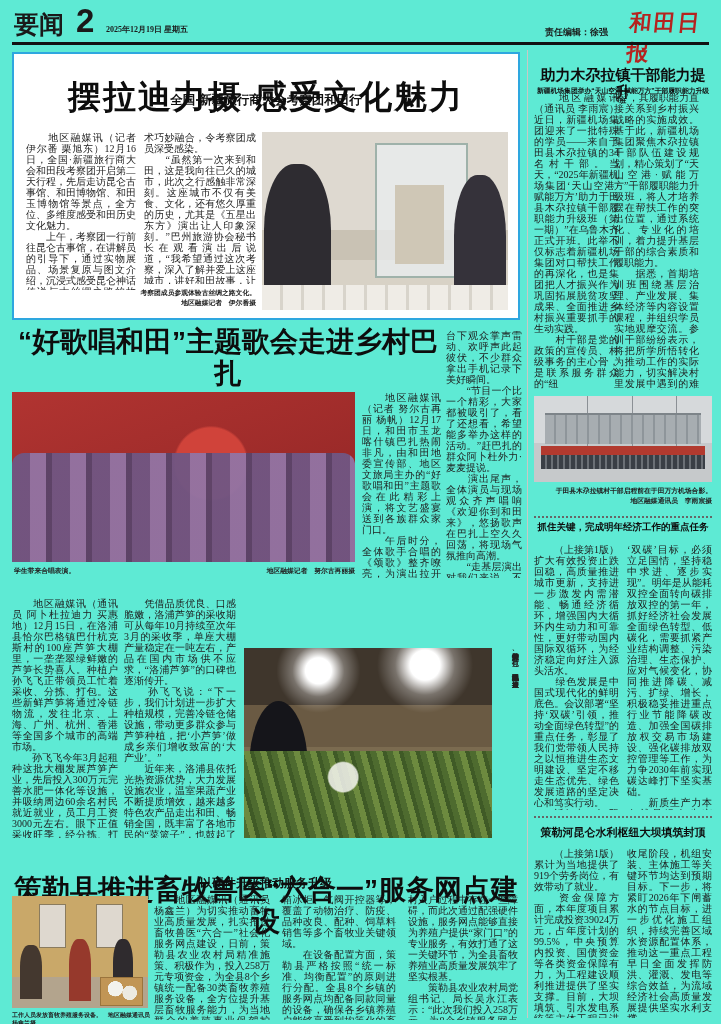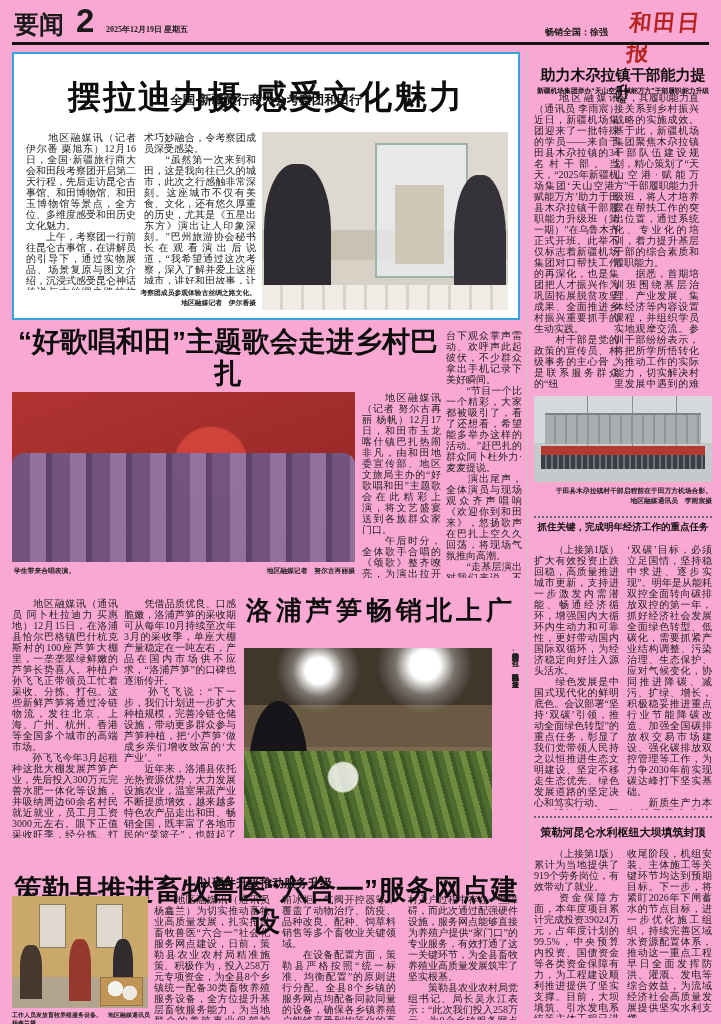--- a/index.html
+++ b/index.html
@@ -1,16 +1,16 @@
 <!DOCTYPE html>
 <html><head>
 <meta charset="utf-8">
 <style>
   html,body{margin:0;padding:0;background:#e9e7e2;}
-  #page{position:relative;width:721px;height:1024px;background:#f9a8d4;margin:0 auto;overflow:hidden;
+  #page{position:relative;width:721px;height:1024px;background:#5eead4;margin:0 auto;overflow:hidden;
         font-family:"Liberation Serif","DejaVu Serif",serif;color:#1a1a1a;}
   .abs{position:absolute;}
   .col{position:absolute;font-size:10px;line-height:11px;text-align:justify;white-space:pre-line;
        overflow:hidden;color:#1c1c1c;}
   .hl{position:absolute;font-family:"Liberation Sans","DejaVu Sans",sans-serif;font-weight:900;
       color:#0d0d0d;text-align:center;line-height:1.15;}
   .kicker{position:absolute;font-family:"Liberation Sans","DejaVu Sans",sans-serif;font-weight:700;
       text-align:center;color:#111;margin-top:32px;}
   .cap{position:absolute;font-size:6.8px;line-height:9.5px;font-weight:700;color:#222;white-space:pre-line;}
   .dotted{position:absolute;border-top:2px dotted #666;height:0;}
@@ -60,21 +60,21 @@
   .vcap{position:absolute;writing-mode:vertical-rl;font-size:6.8px;line-height:10px;font-weight:700;color:#222;}
 </style>
 </head>
 <body>
 
 <div id="page">
 
   <div class="abs" style="left:14px;top:8px;font-size:25px;font-weight:900;font-family:'Liberation Sans',sans-serif;">要闻</div>
   <div class="abs" style="left:76px;top:2px;font-size:33px;font-weight:900;font-family:'Liberation Sans',sans-serif;">2</div>
   <div class="abs" style="left:106px;top:24px;font-size:8px;font-weight:700;">2025年12月19日 星期五</div>
-  <div class="abs" style="left:545px;top:26px;font-size:9px;font-weight:700;">畅销全国：徐强</div>
+  <div class="abs" style="left:545px;top:26px;font-size:9px;font-weight:700;">责任编辑：徐强</div>
   <div class="abs" id="masthead" style="left:628px;top:8px;font-size:22px;">和田日报</div>
   <div class="abs" style="left:12px;top:42px;width:697px;height:3px;background:#121212;"></div>
   <div class="abs" style="left:527px;top:50px;width:1px;height:968px;background:#c9c9c4;"></div>
 
   <div id="feature-frame">
     <div class="kicker" style="left:0;top:6px;width:100%;font-size:12.5px;">全国·新疆旅行商大会考察团和田行</div>
     <div class="hl" style="left:0;top:24px;width:100%;font-size:33px;letter-spacing:2px;">摆拉迪力摄 感受文化魅力</div>
     <div class="col" style="left:12px;top:78px;width:110px;height:158px;">　　地区融媒讯（记者 伊尔番 栗旭东）12月16日，全国·新疆旅行商大会和田段考察团开启第二天行程，先后走访昆仑古事馆、和田博物馆、和田玉博物馆等景点，全方位、多维度感受和田历史文化魅力。
 　　上午，考察团一行前往昆仑古事馆，在讲解员的引导下，通过实物展品、场景复原与图文介绍，沉浸式感受昆仑神话传说与古丝绸之路的故事。走进和田博物馆，通过馆内珍贵的文物藏品，系统了解和田从远古到近现代的发展脉络。在和田玉博物馆，一件件温润通透的珍贵玉器令人目不暇接，考察团成员不时驻足观赏、交流探讨。
 　　下午，考察团前往和田地区影剧院，观看舞剧《五星出东方》演出，精湛的舞蹈编排、震撼的舞台效果，将历史与艺</div>
@@ -106,21 +106,20 @@
 　　“节目一个比一个精彩，大家都被吸引了，看了还想看，希望能多举办这样的活动。”赶巴扎的群众阿卜杜外力·麦麦提说。
 　　演出尾声，全体演员与现场观众齐声唱响《欢迎你到和田来》，悠扬歌声在巴扎上空久久回荡，将现场气氛推向高潮。
 　　“走基层演出对我们来说，不是简单的表演，是了解群众的心声。”演职人员朱宝宝说，“每一首歌，都唱出了和田的新变化，唱出乡亲们的幸福生活，想让更多人看到和田的美，感受到和田人的热情。”
 　　据了解，“好歌唱和田”系列活动坚持以群众需求为导向，此次将文艺演出与乡村集市烟火气融合，在丰富群众精神文化生活的同时，进一步铸牢中华民族共同体意识。</div>
 
   <div class="col" style="left:12px;top:598px;width:106px;height:240px;">　　地区融媒讯（通讯员 阿卜杜拉迪力 买惠地）12月15日，在洛浦县恰尔巴格镇巴什杭克斯村的100座芦笋大棚里，一垄垄翠绿鲜嫩的芦笋长势喜人。种植户孙飞飞正带领员工忙着采收、分拣、打包。这些新鲜芦笋将通过冷链物流，发往北京、上海、广州、杭州、香港等全国多个城市的高端市场。
 　　孙飞飞今年3月起租种这批大棚发展芦笋产业，先后投入300万元完善水肥一体化等设施，并吸纳周边60余名村民就近就业，员工月工资3000元左右。眼下正值采收旺季，经分拣、打包后当天发车，48小时内便能摆上一线城市商超货架。</div>
   <div class="col" style="left:124px;top:598px;width:112px;height:240px;">　　凭借品质优良、口感脆嫩，洛浦芦笋的采收期可从每年10月持续至次年3月的采收季，单座大棚产量稳定在一吨左右，产品在国内市场供不应求，“洛浦芦笋”的口碑也逐渐传开。
 　　孙飞飞说：“下一步，我们计划进一步扩大种植规模，完善冷链仓储设施，带动更多群众参与芦笋种植，把‘小芦笋’做成乡亲们增收致富的‘大产业’。”
 　　近年来，洛浦县依托光热资源优势，大力发展设施农业，温室果蔬产业不断提质增效，越来越多特色农产品走出和田、畅销全国，既丰富了各地市民的“菜篮子”，也鼓起了当地群众的“钱袋子”。</div>
-  <div class="hl" style="left:244px;top:596px;width:274px;font-size:26px;letter-spacing:4px;white-space:nowrap;">洛浦芦笋畅销北上广</div>
   <div class="photo" id="greenhouse-photo" style="left:244px;top:648px;width:248px;height:190px;">
     <div class="worker"></div>
     <div class="pile"></div>
   </div>
   <div class="vcap" style="left:498px;top:648px;width:22px;height:190px;">员工们进行芦笋分拣、打包。　地区融媒通讯员　摆拉迪力摄</div>
 
   <div class="kicker" style="left:12px;top:843px;width:508px;font-size:12px;">以硬件升级推动服务升级</div>
   <div class="hl" style="left:12px;top:858px;width:508px;font-size:28px;margin-top:16px;">策勒县推进畜牧兽医“六合一”服务网点建设</div>
   <div class="photo" id="vet-photo" style="left:12px;top:896px;width:136px;height:112px;">
     <div class="door1"></div>

